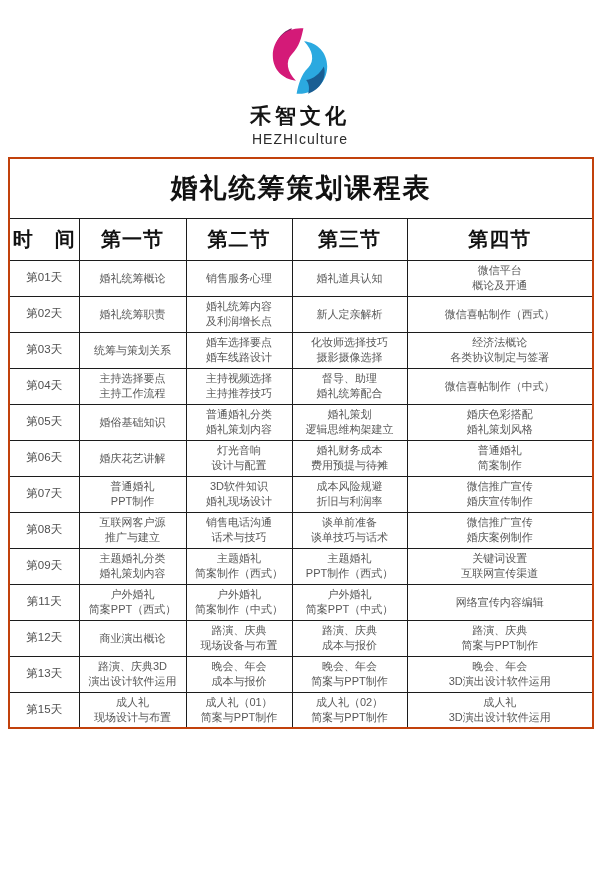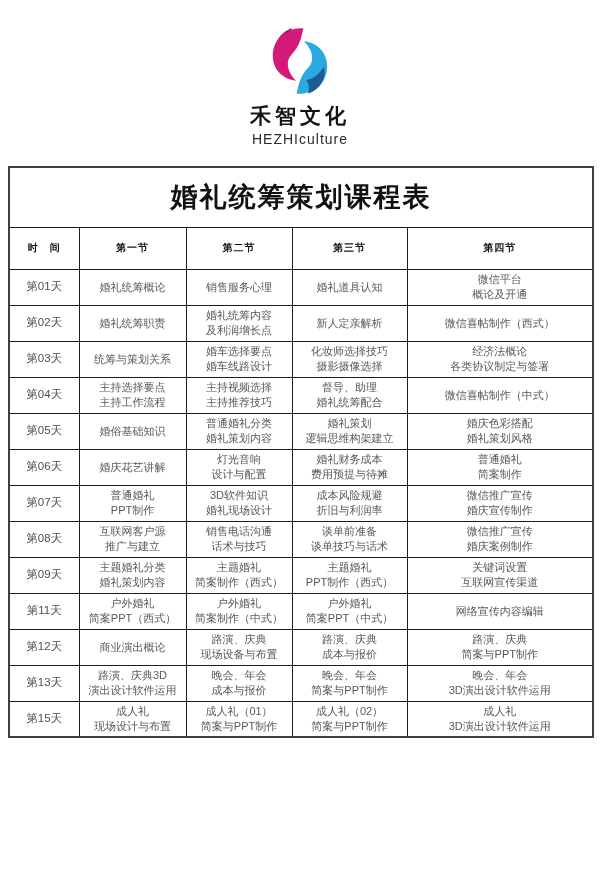--- a/index.html
+++ b/index.html
@@ -7,28 +7,28 @@
         font-family:"Liberation Sans","DejaVu Sans",sans-serif;}
 
   
   .brand-block{position:absolute;top:24px;left:0;width:600px;text-align:center;}
   .brand-logo{display:block;margin:0 auto;}
   .brand-cn{display:block;margin-top:4px;font-size:21px;font-weight:bold;color:#141414;
             letter-spacing:4px;font-family:"Liberation Sans","DejaVu Sans",sans-serif;}
   .brand-en{display:block;margin-top:1px;font-size:14px;color:#2b2b2b;letter-spacing:1px;}
 
   
-  table.course{position:absolute;top:166px;left:8px;width:584px;border-collapse:collapse;
-               table-layout:fixed;border:2px solid #404040;}
+  table.course{position:absolute;top:157px;left:8px;width:584px;border-collapse:collapse;
+               table-layout:fixed;border:2px solid #c2410c;}
   table.course td{border:1px solid #1c1c1c;text-align:center;vertical-align:middle;
                   white-space:pre-line;padding:0 2px;box-sizing:border-box;}
   td.tbl-title{height:60px;font-family:"Liberation Serif","DejaVu Serif",serif;
                font-weight:bold;font-size:27px;color:#111;letter-spacing:2px;}
   tr.head td{height:42px;font-family:"Liberation Serif","DejaVu Serif",serif;
-             font-weight:bold;font-size:10px;color:#111;letter-spacing:1px;}
+             font-weight:bold;font-size:20px;color:#111;letter-spacing:1px;}
   tr.data td{height:36px;font-size:11px;color:#585858;line-height:1.35;}
   tr.data td.day-col{font-size:11.5px;color:#4f4f4f;}
 
   
   .footer-left{position:absolute;top:832px;left:30px;width:180px;text-align:center;}
   .mini-cn{display:block;font-size:7px;color:#c03a34;line-height:1;}
   .mini-en{display:block;font-size:5px;color:#777;line-height:1;}
   .copyright{display:block;margin-top:2px;font-size:12px;font-weight:bold;color:#7a382b;
              font-family:"Liberation Serif","DejaVu Serif",serif;letter-spacing:0.5px;text-align:right;}
 

